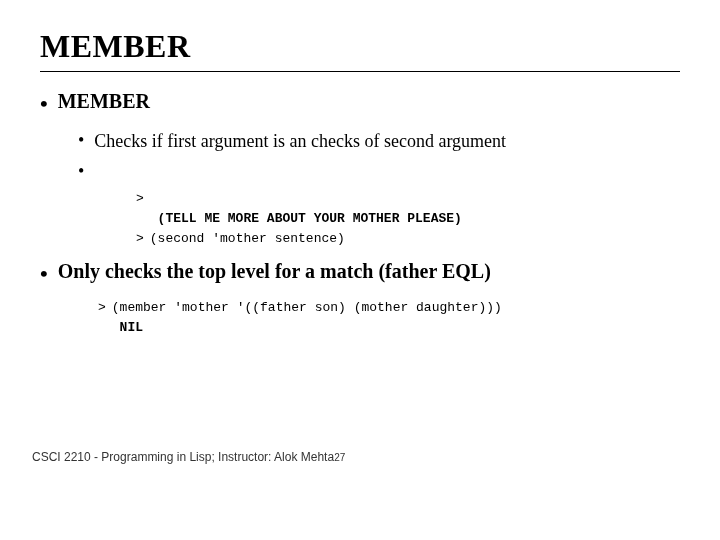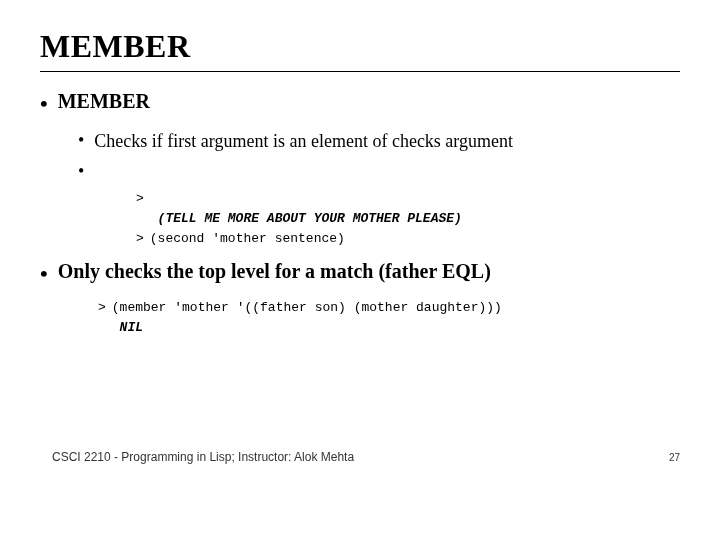--- a/index.html
+++ b/index.html
@@ -77,35 +77,33 @@
     .code-line {
       display: flex;
       align-items: flex-start;
     }
 
     .code-prompt {
       margin-right: 6px;
     }
 
     .code-italic {
-      font-style: italic;
       font-weight: bold;
     }
 
     .main-content {
       margin-top: 5px;
     }
 
     .footer {
       position: absolute;
       bottom: 12px;
-      left: 52px;
+      left: 32px;
       right: 40px;
       display: flex;
-      justify-content: space-between;
       align-items: center;
       font-size: 12px;
       color: #333333;
       font-family: Arial, sans-serif;
     }
 
     .footer-left {
       font-size: 12px;
     }
 
@@ -125,21 +123,21 @@
 
     <div class="top-bullet">
       <span class="bullet-dot">•</span>
       <span>MEMBER</span>
     </div>
 
     <div class="sub-bullets">
 
       <div class="sub-bullet">
         <span class="bullet-dot">•</span>
-        <span>Checks if first argument is an element of checks argument</span>
+        <span>Checks if first argument is an checks of second argument</span>
       </div>
 
       <div class="sub-bullet">
         <span class="bullet-dot">•</span>
       </div>
 
       <div class="code-block">
         <div class="code-line">
           <span class="code-prompt">&gt;</span>
         </div>

